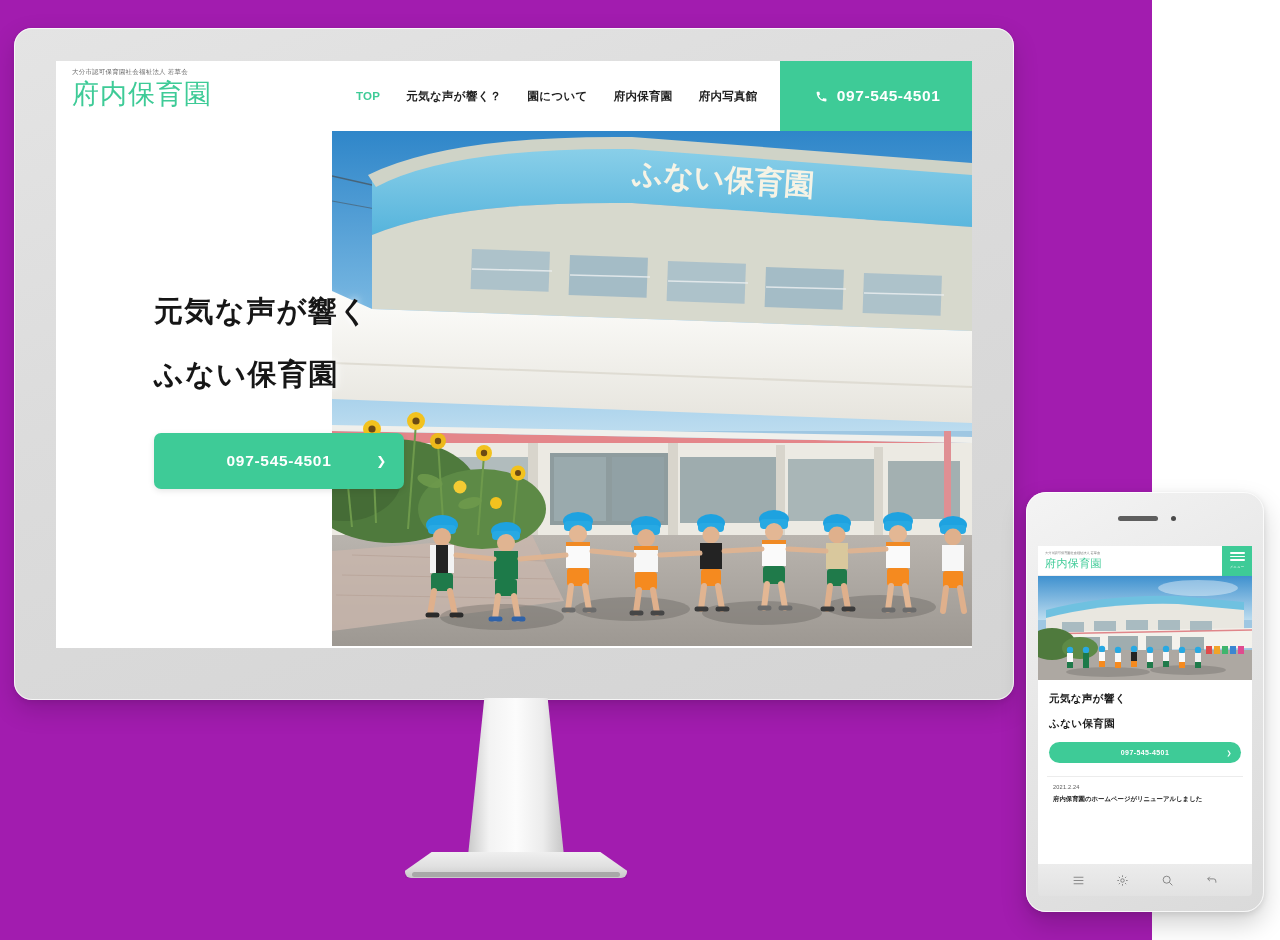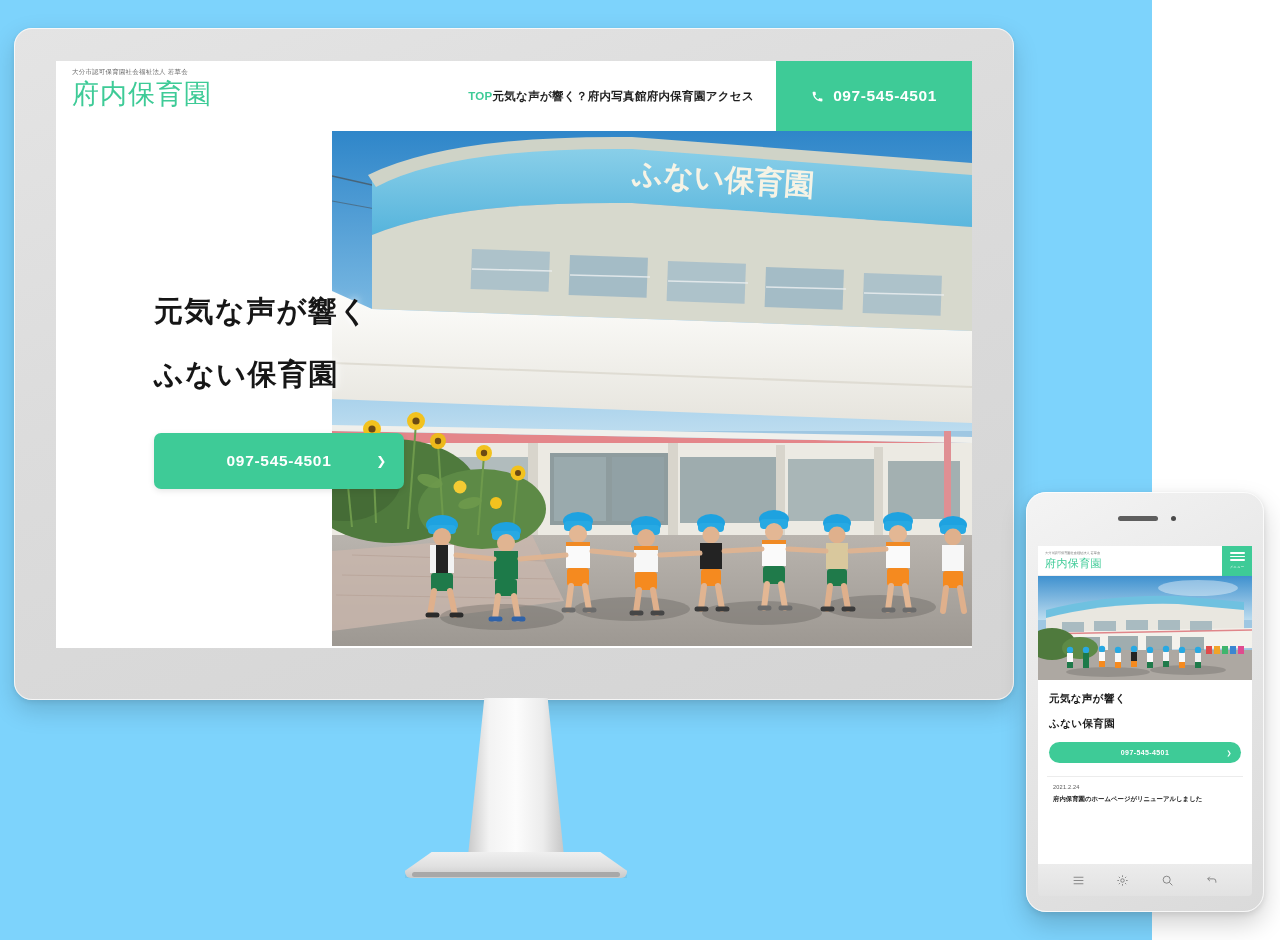--- a/index.html
+++ b/index.html
@@ -10,21 +10,21 @@
     height: 940px;
     overflow: hidden;
     background: #ffffff;
     font-family: "Liberation Sans", "DejaVu Sans", sans-serif;
   }
 
   #stage {
     position: relative;
     width: 1152px;
     height: 940px;
-    background: #7dd3fc;
+    background: #a21caf;
   }
 
   
   #monitor {
     position: absolute;
     left: 14px;
     top: 28px;
     width: 1000px;
     height: 672px;
     background: linear-gradient(160deg, #e4e4e4 0%, #dcdcdc 40%, #d4d4d4 100%);
@@ -109,20 +109,21 @@
     letter-spacing: 1px;
     font-weight: 400;
     white-space: nowrap;
   }
 
   .main-nav {
     flex: 1;
     display: flex;
     align-items: center;
     justify-content: flex-end;
+    gap: 26px;
     padding-right: 22px;
   }
   .nav-link {
     font-size: 11.5px;
     font-weight: 700;
     color: #1f1f1f;
     text-decoration: none;
     white-space: nowrap;
     letter-spacing: .3px;
   }
@@ -313,23 +314,23 @@
       <header class="site-header">
 
         <div class="brand">
           <div class="brand-kicker">大分市認可保育園社会福祉法人 若草会</div>
           <div class="brand-name">府内保育園</div>
         </div>
 
         <nav class="main-nav">
           <a class="nav-link is-active" href="#">TOP</a>
           <a class="nav-link" href="#">元気な声が響く？</a>
+          <a class="nav-link" href="#">園について</a>
+          <a class="nav-link" href="#">府内保育園</a>
           <a class="nav-link" href="#">府内写真館</a>
-          <a class="nav-link" href="#">府内保育園</a>
-          <a class="nav-link" href="#">アクセス</a>
         </nav>
 
         <a class="tel-btn" href="#">
           <svg class="phone-glyph" viewBox="0 0 24 24">
             <path d="M6.6 10.8c1.4 2.8 3.8 5.1 6.6 6.6l2.2-2.2c.3-.3.7-.4 1-.2 1.2.4 2.4.6 3.7.6.6 0 1 .4 1 1V20c0 .6-.4 1-1 1C10.6 21 3 13.4 3 4c0-.6.4-1 1-1h3.5c.6 0 1 .4 1 1 0 1.3.2 2.5.6 3.7.1.3 0 .7-.2 1l-2.3 2.1z"></path>
           </svg>
           <span class="tel-num">097-545-4501</span>
         </a>
       </header>
 

